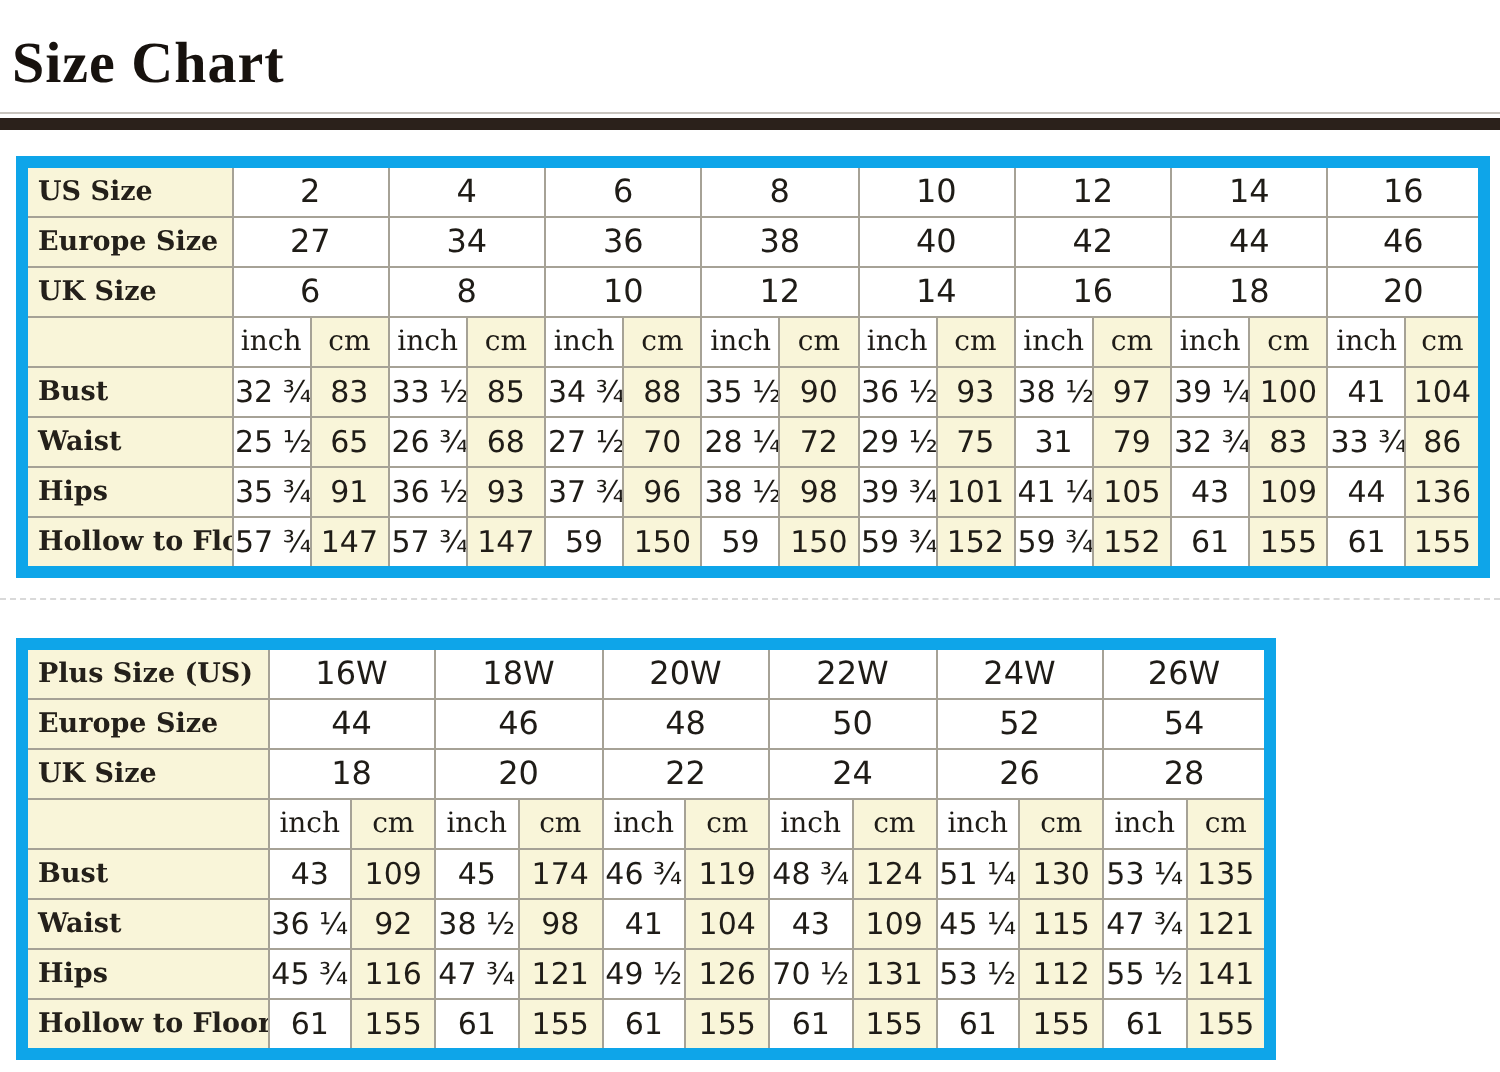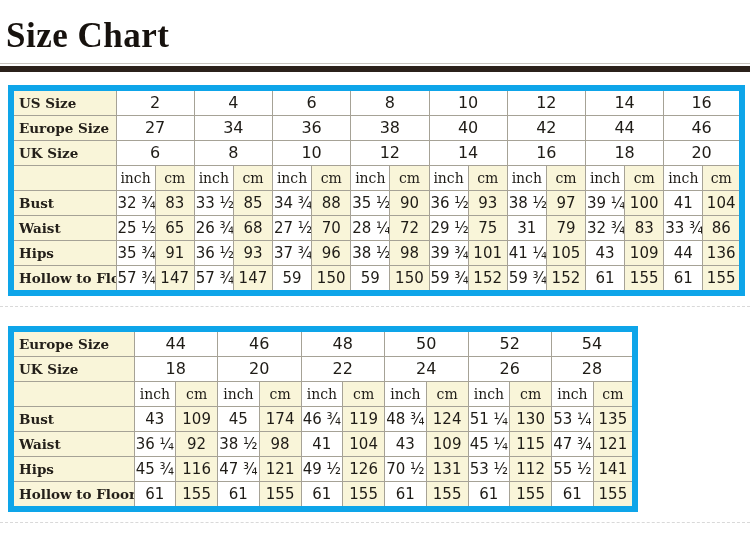--- a/index.html
+++ b/index.html
@@ -4,21 +4,21 @@
 <style>
   html,body{margin:0;padding:0;}
   body{
     width:750px;height:536px;background:#ffffff;overflow:hidden;
     font-family:"DejaVu Sans","Liberation Sans",sans-serif;
     color:#1f1c17;
   }
   .page{position:relative;width:750px;height:536px;}
   .title{
     font-family:"Liberation Serif","DejaVu Serif",serif;
-    font-weight:bold;font-size:35px;line-height:1.1;
+    font-weight:bold;font-size:29px;line-height:1.1;
     color:#17120e;margin:17px 0 7px 6px;letter-spacing:0.5px;
   }
   .rule-thin{height:1px;background:#c9c5bf;margin:0;}
   .rule-thick{height:6px;background:#2b211b;margin-top:2px;}
   table{
     border-collapse:collapse;table-layout:fixed;
     margin-left:8px;
     border:6px solid #0ea5e9;
     background:#ffffff;
   }
@@ -225,20 +225,29 @@
         <col>
         <col>
         <col>
         <col>
         <col>
         <col>
         <col>
       </colgroup>
     <tbody>
         <tr>
+          <td class="lbl">Plus Size (US)</td>
+          <td class="size" colspan="2">16W</td>
+          <td class="size" colspan="2">18W</td>
+          <td class="size" colspan="2">20W</td>
+          <td class="size" colspan="2">22W</td>
+          <td class="size" colspan="2">24W</td>
+          <td class="size" colspan="2">26W</td>
+        </tr>
+        <tr>
           <td class="lbl">Europe Size</td>
           <td class="size" colspan="2">44</td>
           <td class="size" colspan="2">46</td>
           <td class="size" colspan="2">48</td>
           <td class="size" colspan="2">50</td>
           <td class="size" colspan="2">52</td>
           <td class="size" colspan="2">54</td>
         </tr>
         <tr>
           <td class="lbl">UK Size</td>

